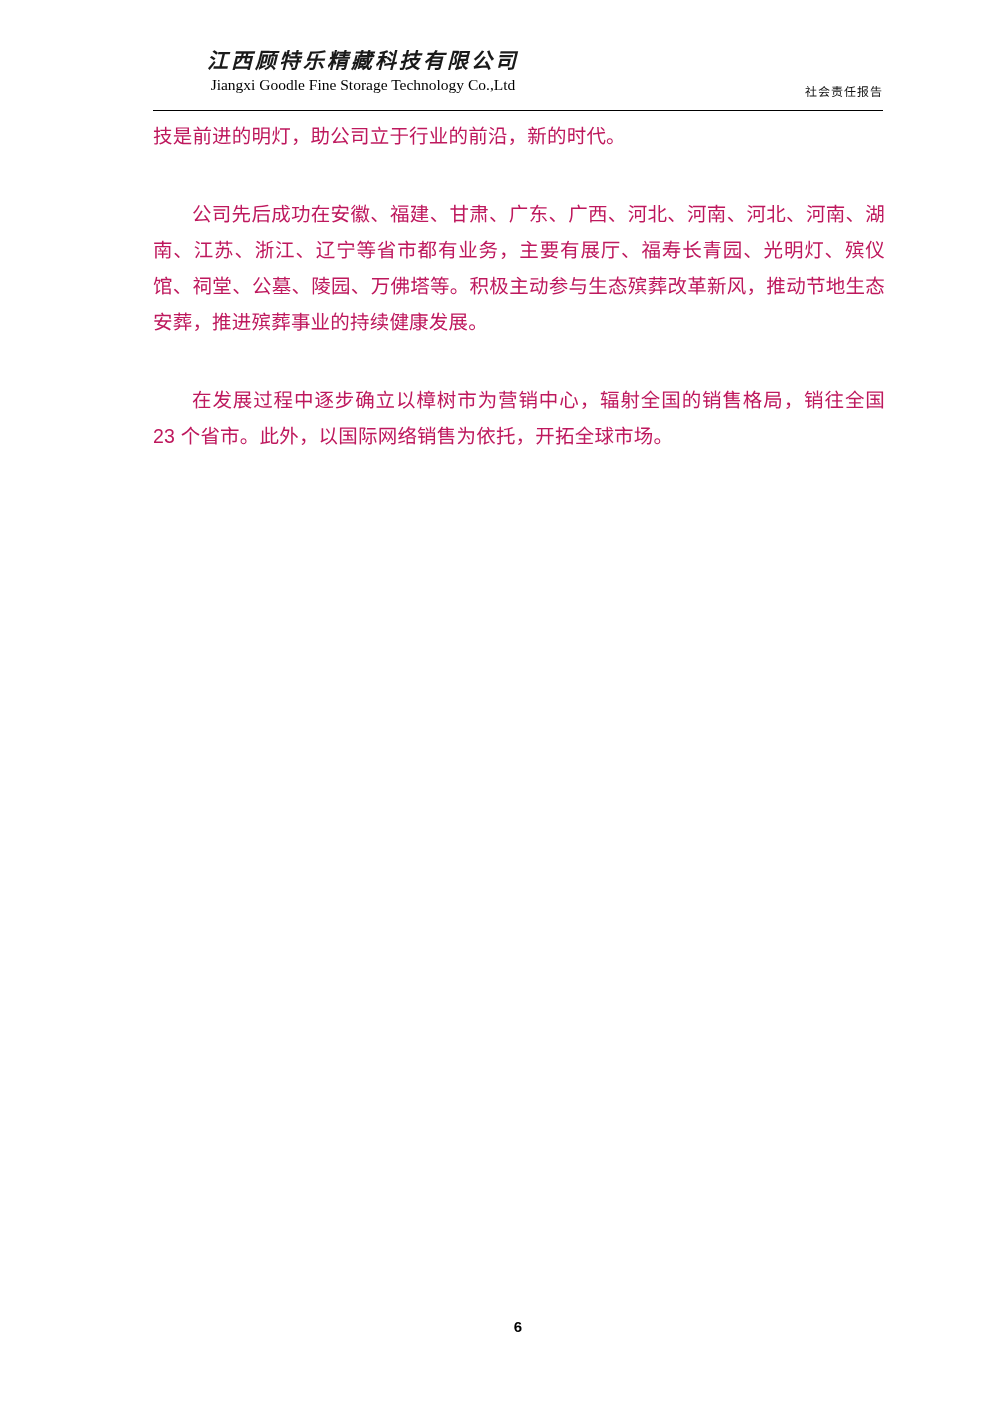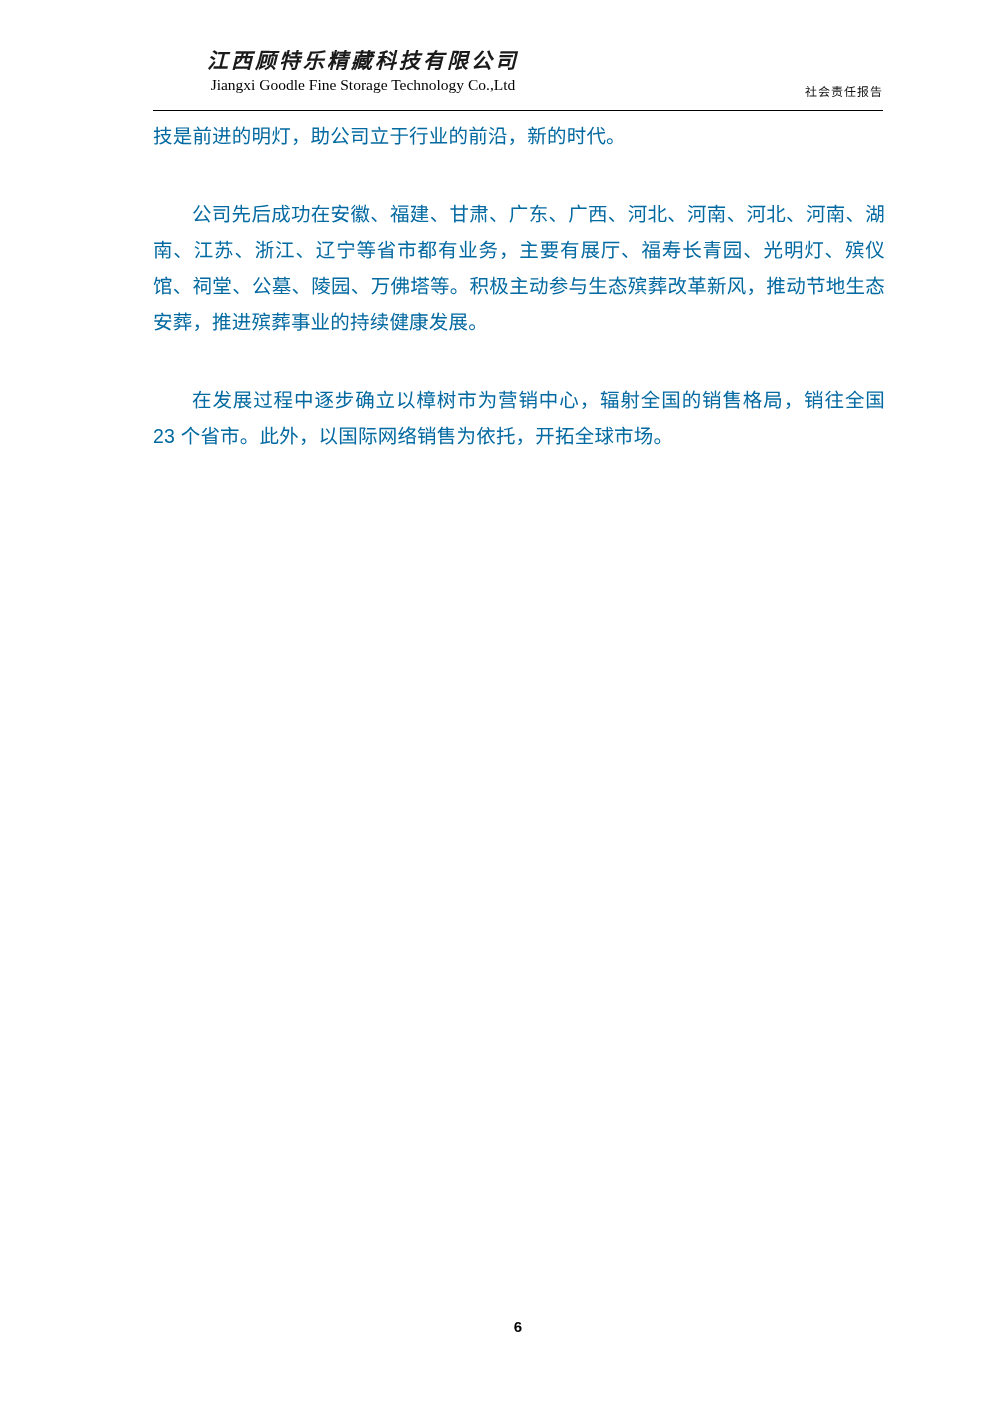--- a/index.html
+++ b/index.html
@@ -82,21 +82,21 @@
   .content {
     position: absolute;
     left: 135px;
     top: 118px;
     width: 732px;
   }
   .para {
     font-family: "Liberation Sans", sans-serif;
     font-size: 19.5px;
     line-height: 36px;
-    color: #0369a1;
+    color: #be185d;
     text-align: justify;
     text-justify: inter-ideograph;
     margin: 0;
     letter-spacing: 0.2px;
   }
   .para.indent {
     text-indent: 2em;
     margin-top: 42px;
   }
 

